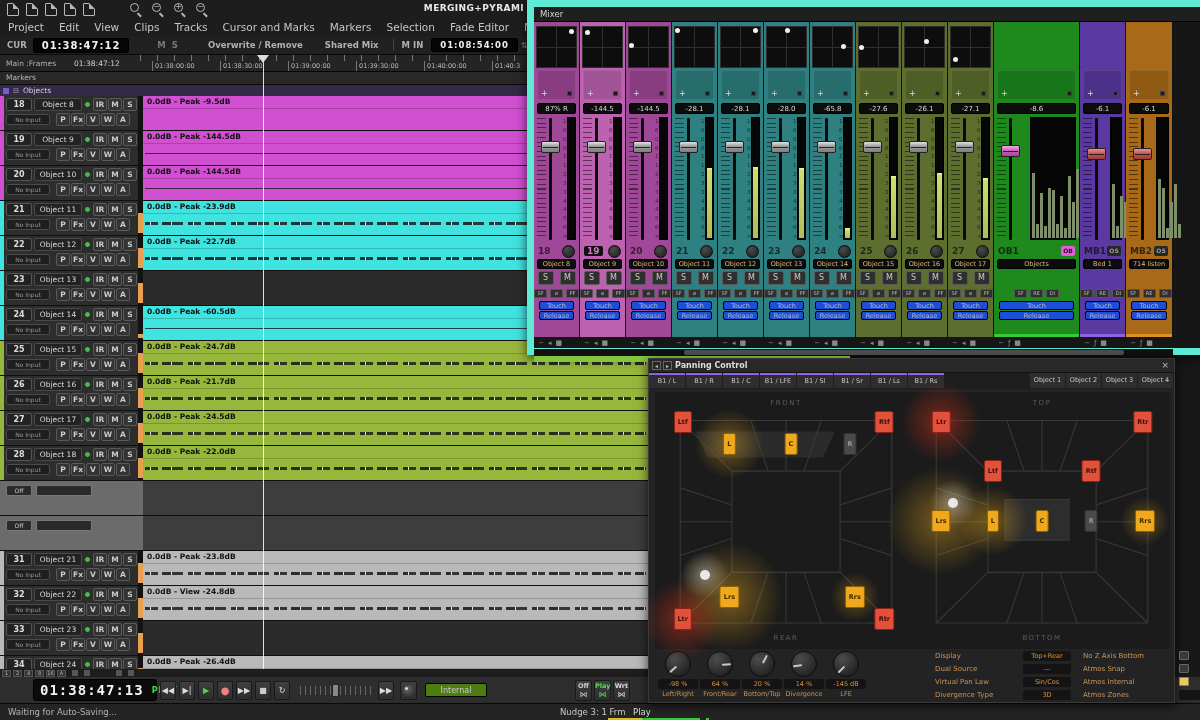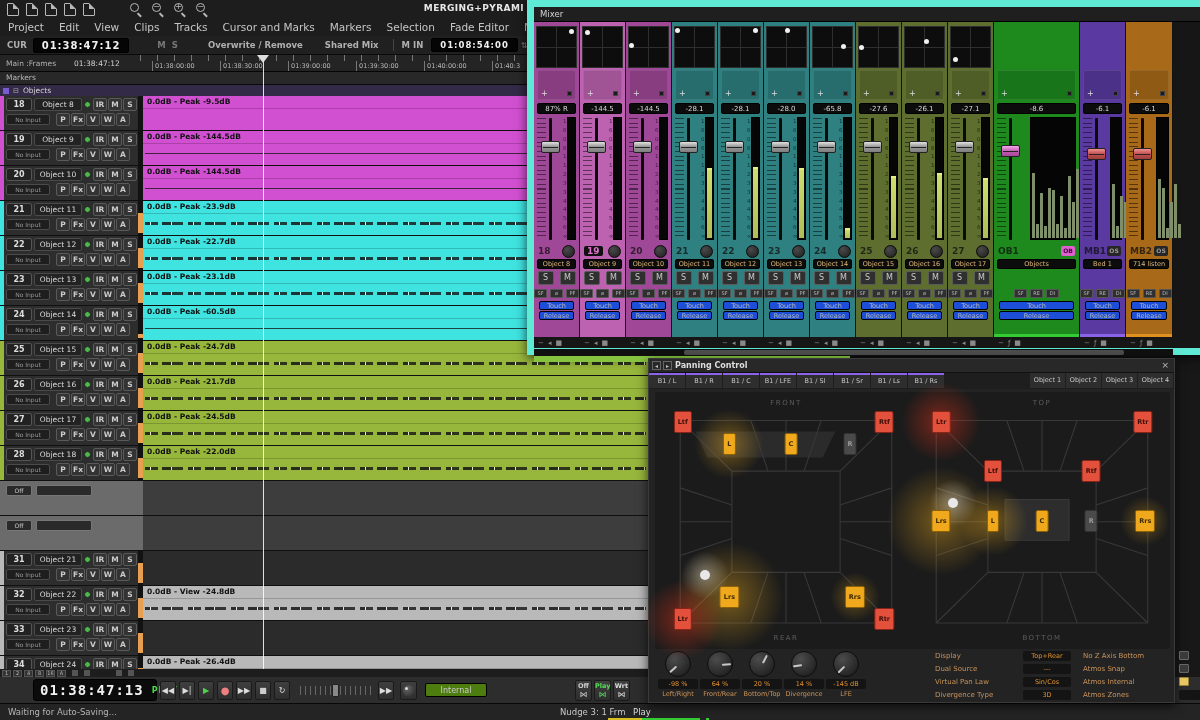--- a/index.html
+++ b/index.html
@@ -450,25 +450,20 @@
                 <span class="tbtn">Fx</span>
                 <span class="tbtn">V</span>
                 <span class="tbtn">W</span>
                 <span class="tbtn">A</span>
               </div>
             </div>
           </div>
           <div class="tmeter">
             <div class="fill" style="height: 60%;"></div>
           </div>
-          <div class="tlane" style="background: rgb(63, 227, 224);">
-            <span class="clip-lbl">0.0dB - Peak -23.1dB</span>
-            <div class="lane-sep"></div>
-            <div class="wave"></div>
-          </div>
         </div>
         <div class="trow">
           <div class="thead">
             <span class="tstripe" style="background: rgb(63, 227, 224);"></span>
             <div class="th-body">
               <div class="th-r">
                 <span class="tnum">24</span>
                 <span class="tname">Object 14</span>
                 <span class="tled"></span>
                 <span class="tbtn">IR</span>
@@ -649,20 +644,25 @@
                 <span class="tbtn">P</span>
                 <span class="tbtn">Fx</span>
                 <span class="tbtn">V</span>
                 <span class="tbtn">W</span>
                 <span class="tbtn">A</span>
               </div>
             </div>
           </div>
           <div class="tmeter">
             <div class="fill" style="height: 60%;"></div>
+          </div>
+          <div class="tlane" style="background: rgb(185, 185, 185);">
+            <span class="clip-lbl">0.0dB - Peak -23.8dB</span>
+            <div class="lane-sep"></div>
+            <div class="wave"></div>
           </div>
         </div>
         <div class="trow">
           <div class="thead">
             <span class="tstripe" style="background: rgb(185, 185, 185);"></span>
             <div class="th-body">
               <div class="th-r">
                 <span class="tnum">32</span>
                 <span class="tname">Object 22</span>
                 <span class="tled"></span>

